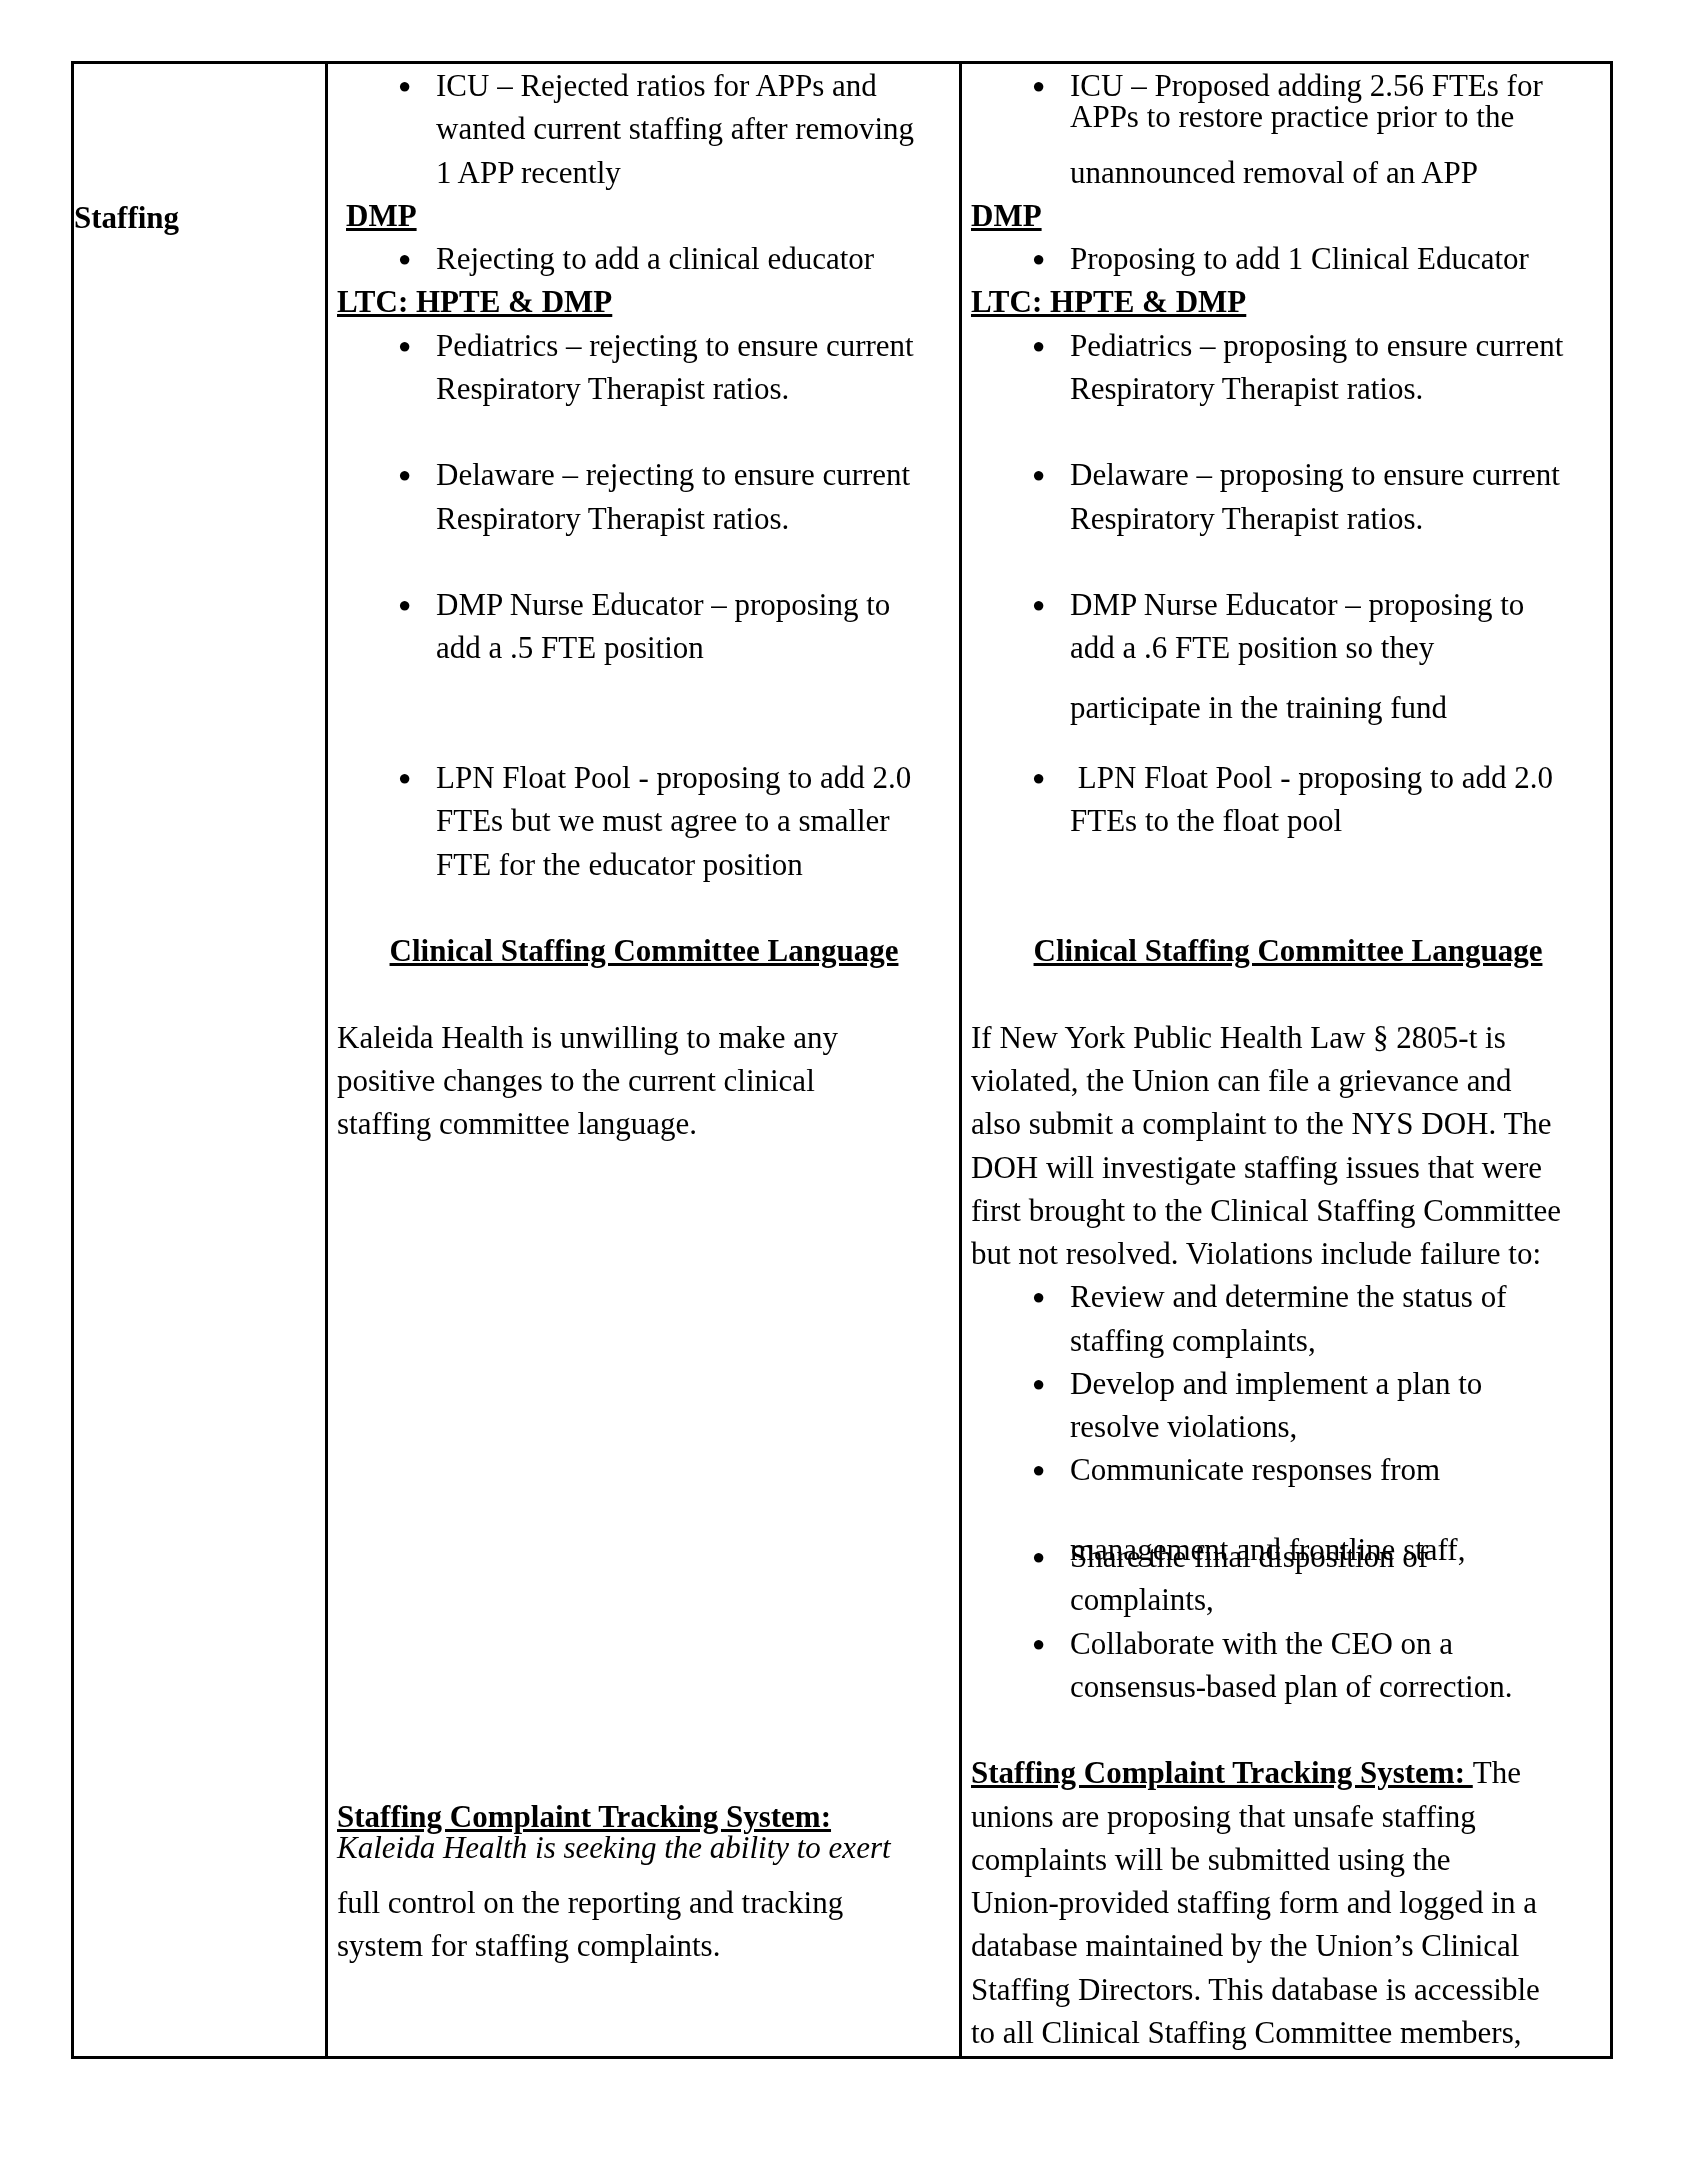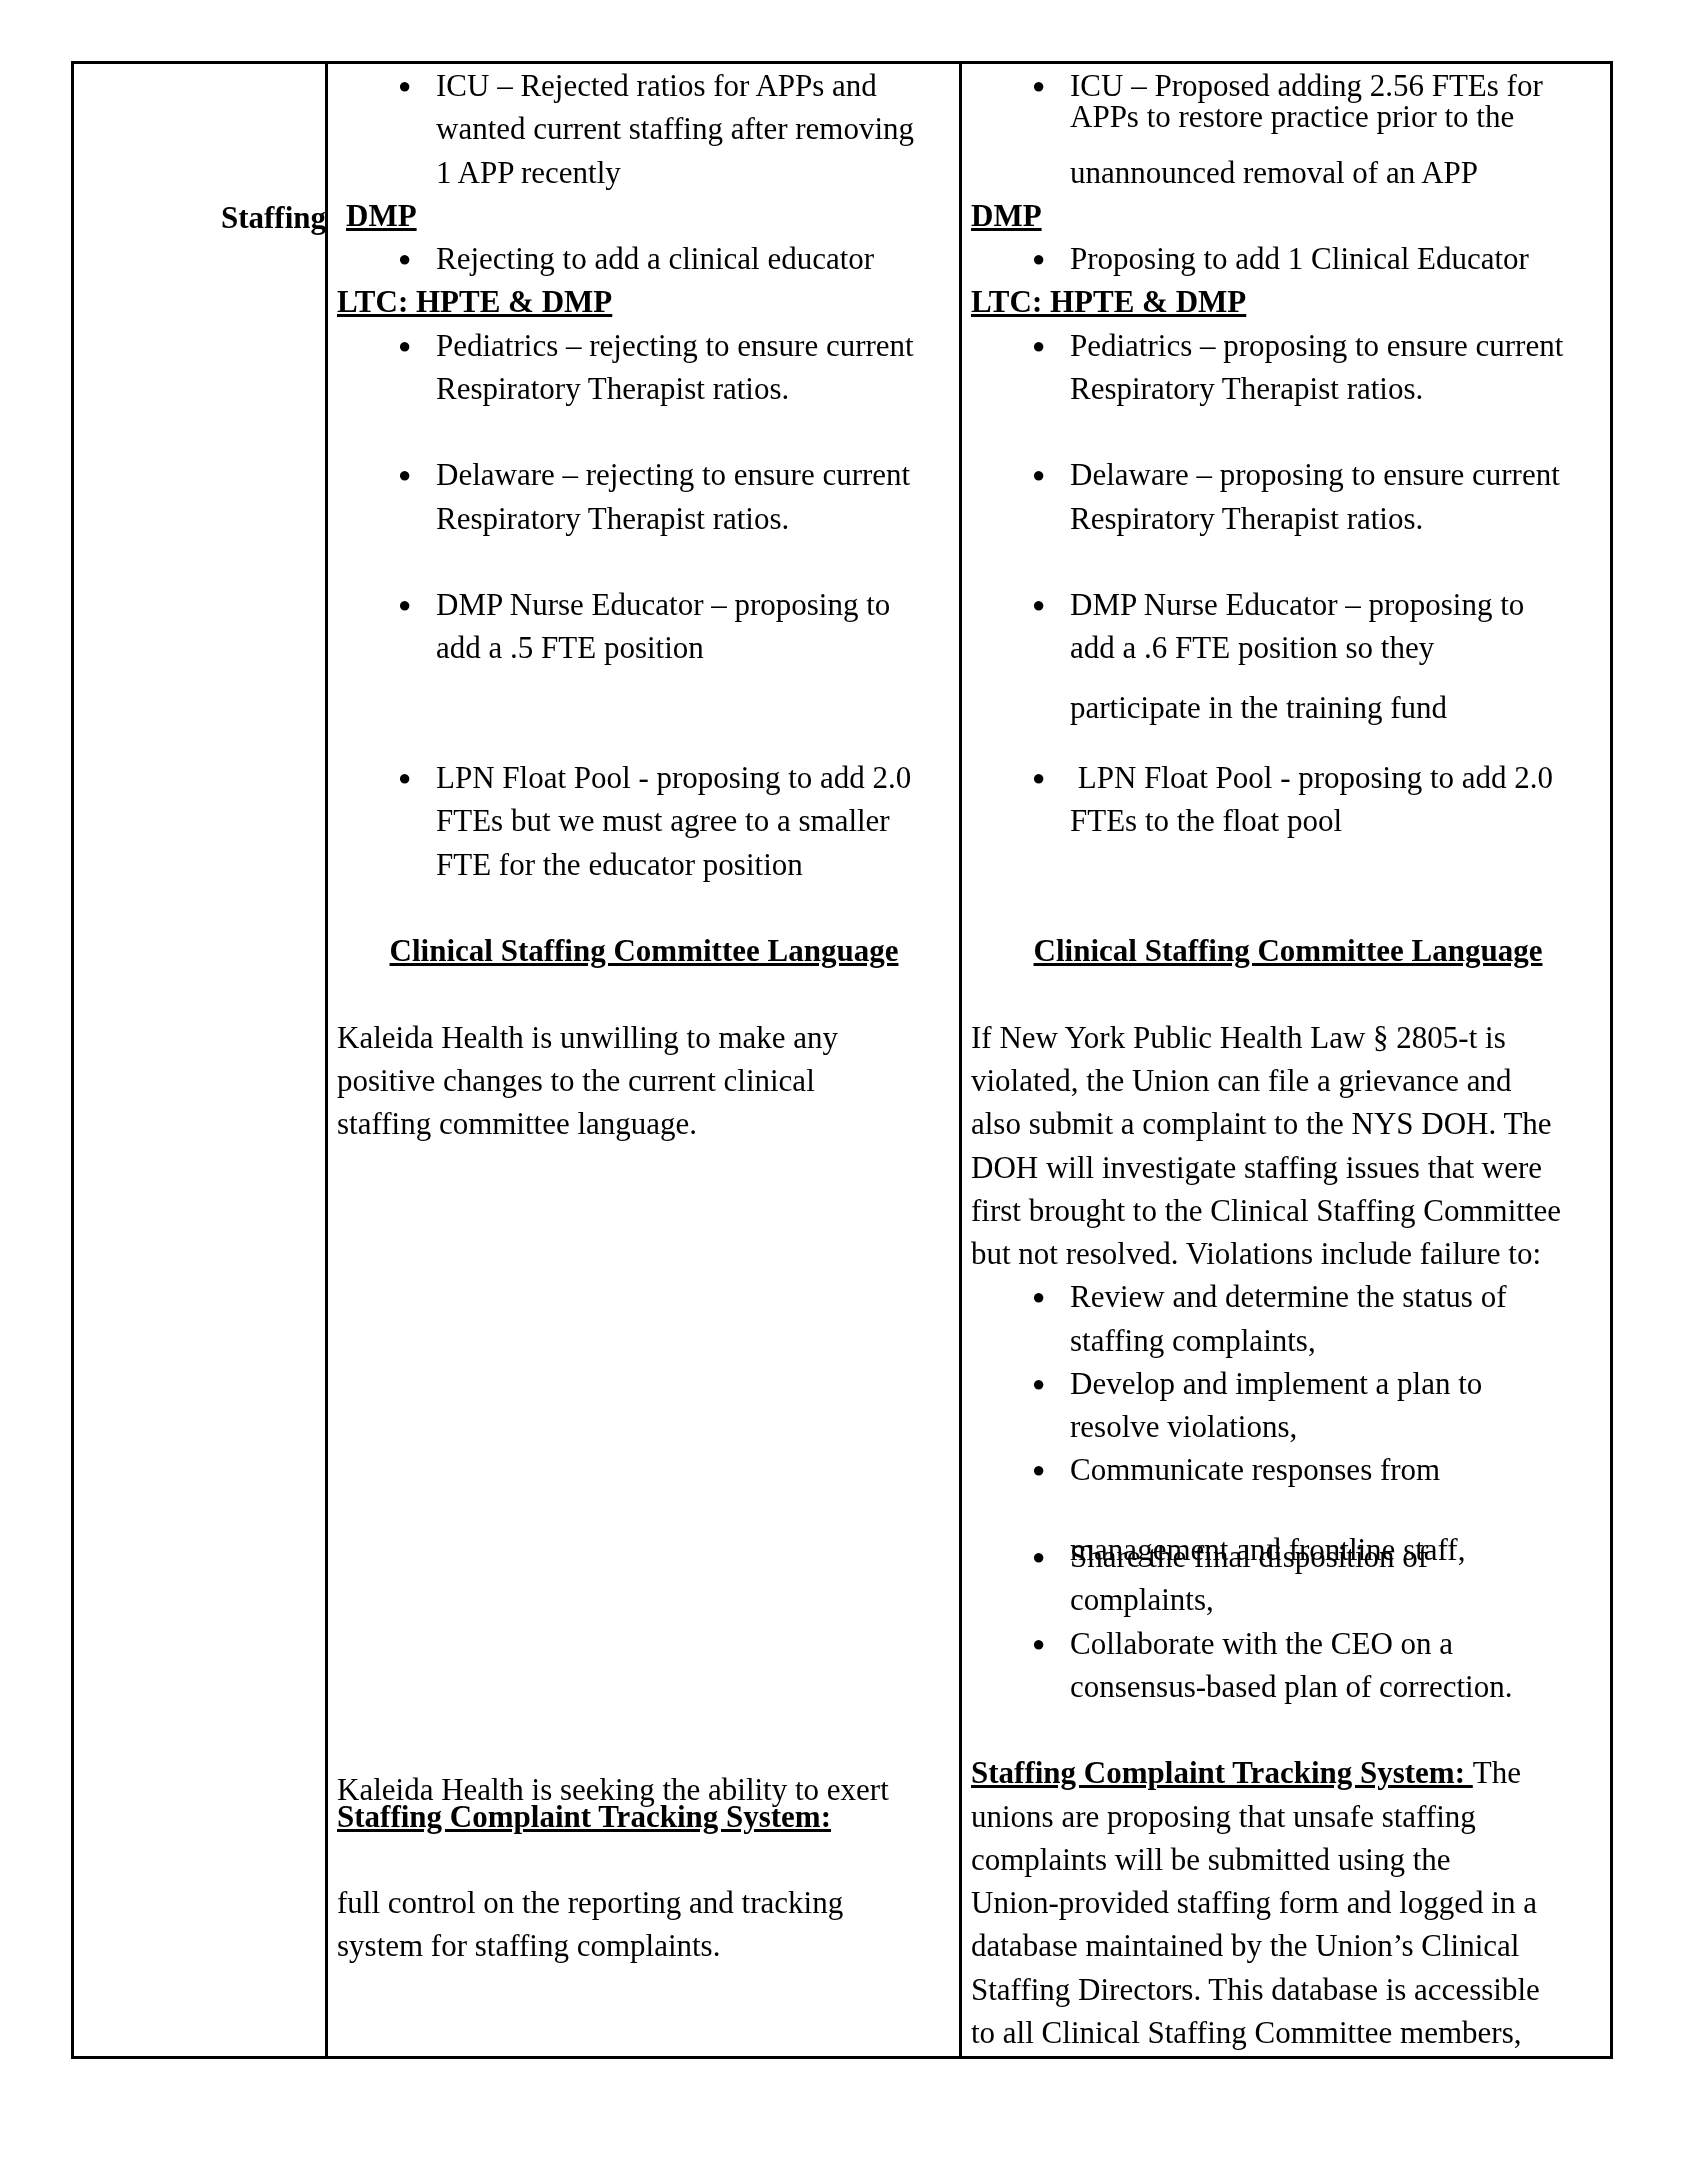--- a/index.html
+++ b/index.html
@@ -5,21 +5,21 @@
   html, body { margin: 0; padding: 0; background: #ffffff; }
   body { width: 1683px; height: 2178px; position: relative; overflow: hidden;
          font-family: "Liberation Serif", serif; color: #000; }
   .table { position: absolute; left: 71px; top: 61px; width: 1542px; height: 1998px;
            border: 3px solid #000; box-sizing: border-box; }
   .vline { position: absolute; top: 0; bottom: 0; width: 3px; background: #000; }
   .col { position: absolute; top: 0; }
   .label-cell { position: absolute; left: 0; width: 252px; top: 0; }
   .row { position: absolute; left: 0; right: 0; height: 44px; line-height: 44px;
          font-size: 31px; white-space: nowrap; }
-  .label { font-weight: bold; text-align: right; font-size: 31px; }
+  .label { font-weight: bold; text-align: left; font-size: 31px; }
   .heading { font-weight: bold; text-decoration: underline; }
   .center { text-align: center; }
   .bullet { position: absolute; top: 0; font-size: 22px; }
   .btext { position: absolute; top: 0; }
 </style>
 </head>
 <body>
 
 <div class="table">
   <div class="vline" style="left:251px"></div>
@@ -75,21 +75,21 @@
         <span class="btext" style="left: 99px;">FTEs but we must agree to a smaller</span>
       </div>
       <div class="row" style="top: 779px;">
         <span class="btext" style="left: 99px;">FTE for the educator position</span>
       </div>
       <div class="row heading center" style="top: 865px;">Clinical Staffing Committee Language</div>
       <div class="row" style="top: 952px;">Kaleida Health is unwilling to make any</div>
       <div class="row" style="top: 995px;">positive changes to the current clinical</div>
       <div class="row" style="top: 1038px;">staffing committee language.</div>
       <div class="row heading" style="top: 1731px;">Staffing Complaint Tracking System:</div>
-      <div class="row" style="top: 1704px;">Kaleida Health is seeking the ability to exert</div>
+      <div class="row" style="top: 1762px; font-style: italic;">Kaleida Health is seeking the ability to exert</div>
       <div class="row" style="top: 1817px;">full control on the reporting and tracking</div>
       <div class="row" style="top: 1860px;">system for staffing complaints.</div>
     </div>
   <div class="col" id="col-1" style="left:897px; width:634px;">
       <div class="row" style="top: 0px;">
         <span class="bullet" style="left: 61px;">●</span>
         <span class="btext" style="left: 99px; white-space: pre;">ICU – Proposed adding 2.56 FTEs for</span>
       </div>
       <div class="row" style="top: 31px;">
         <span class="btext" style="left: 99px;">APPs to restore practice prior to the</span>

